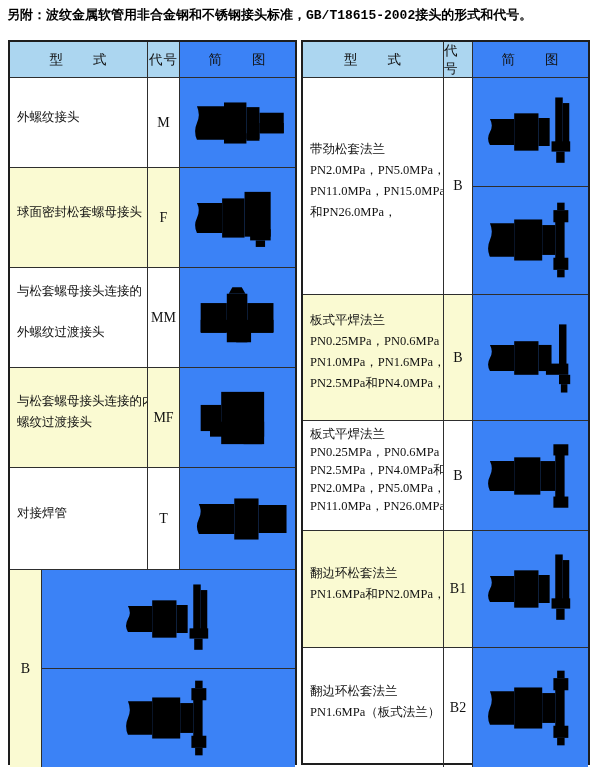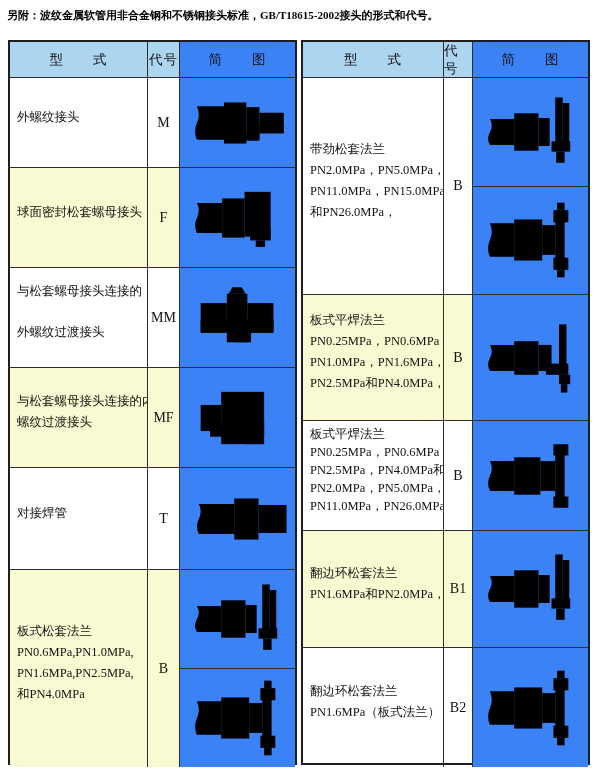--- a/index.html
+++ b/index.html
@@ -2,22 +2,22 @@
 <html><head>
 <meta charset="utf-8">
 <style>
   html,body{margin:0;padding:0;}
   body{
     width:600px;height:768px;background:#ffffff;position:relative;overflow:hidden;
     font-family:"Liberation Serif","DejaVu Serif",serif;color:#111;
   }
   .intro{
     position:absolute;top:7px;left:7px;width:586px;
-    font-family:Liberation Serif, serif;
-    font-weight:bold;font-size:11px;line-height:17px;color:#000;
+    font-family:Liberation Mono, monospace;
+    font-weight:bold;font-size:13px;line-height:17px;color:#000;
   }
   .tbl{
     position:absolute;top:40px;width:289px;height:725px;box-sizing:border-box;
     border:2px solid #1e1e1e;background:#fff;
   }
   #tblL{left:8px;}
   #tblR{left:301px;}
   .row{display:flex;box-sizing:border-box;width:100%;}
   .body-rows .row{border-top:1.5px solid #2e2e2e;}
   .hdr{height:35px;background:var(--hdr-bg,#acd6f0);}
@@ -227,26 +227,20 @@
         <div class="cell c-code">T</div>
         <div class="cell c-diag">
           <div class="sub">
             <svg class="diag" viewBox="0 0 120 84">
               <use href="#sym-butt-weld"></use>
             </svg>
           </div>
         </div>
       </div>
       <div class="row" style="height: 198px;">
-        <div class="cell c-type hl">
-          <div class="tline" style="line-height: 21px;">板式松套法兰</div>
-          <div class="tline" style="line-height: 21px;">PN0.6MPa,PN1.0MPa,</div>
-          <div class="tline" style="line-height: 21px;">PN1.6MPa,PN2.5MPa,</div>
-          <div class="tline" style="line-height: 21px;">和PN4.0MPa</div>
-        </div>
         <div class="cell c-code hl">B</div>
         <div class="cell c-diag">
           <div class="sub">
             <svg class="diag" viewBox="0 0 120 84">
               <use href="#sym-flange-plate"></use>
             </svg>
           </div>
           <div class="sub">
             <svg class="diag" viewBox="0 0 120 84">
               <use href="#sym-flange-collar"></use>

